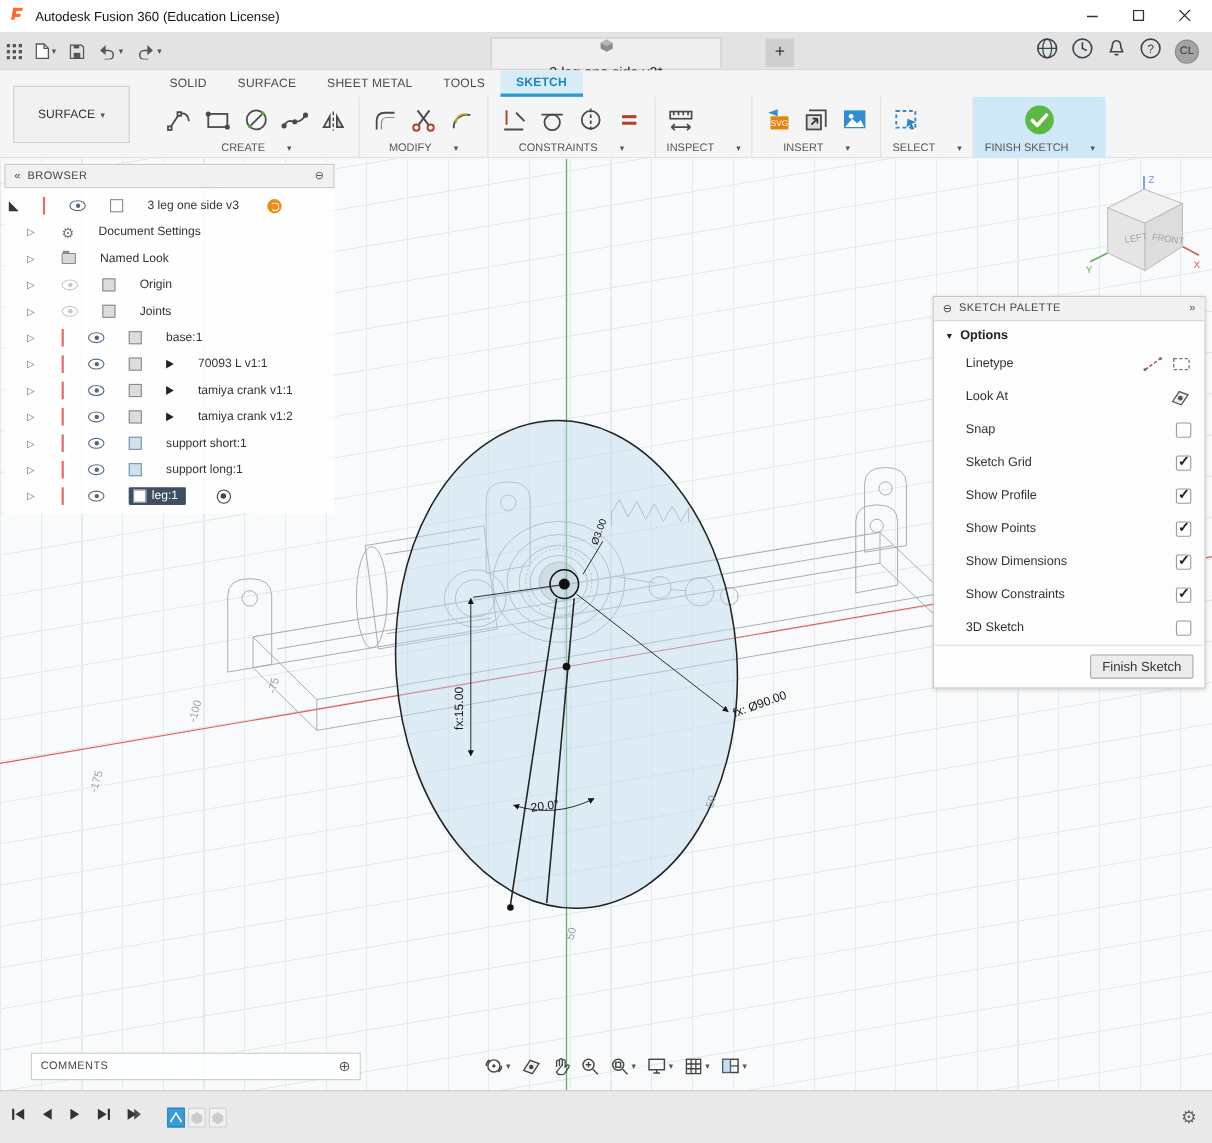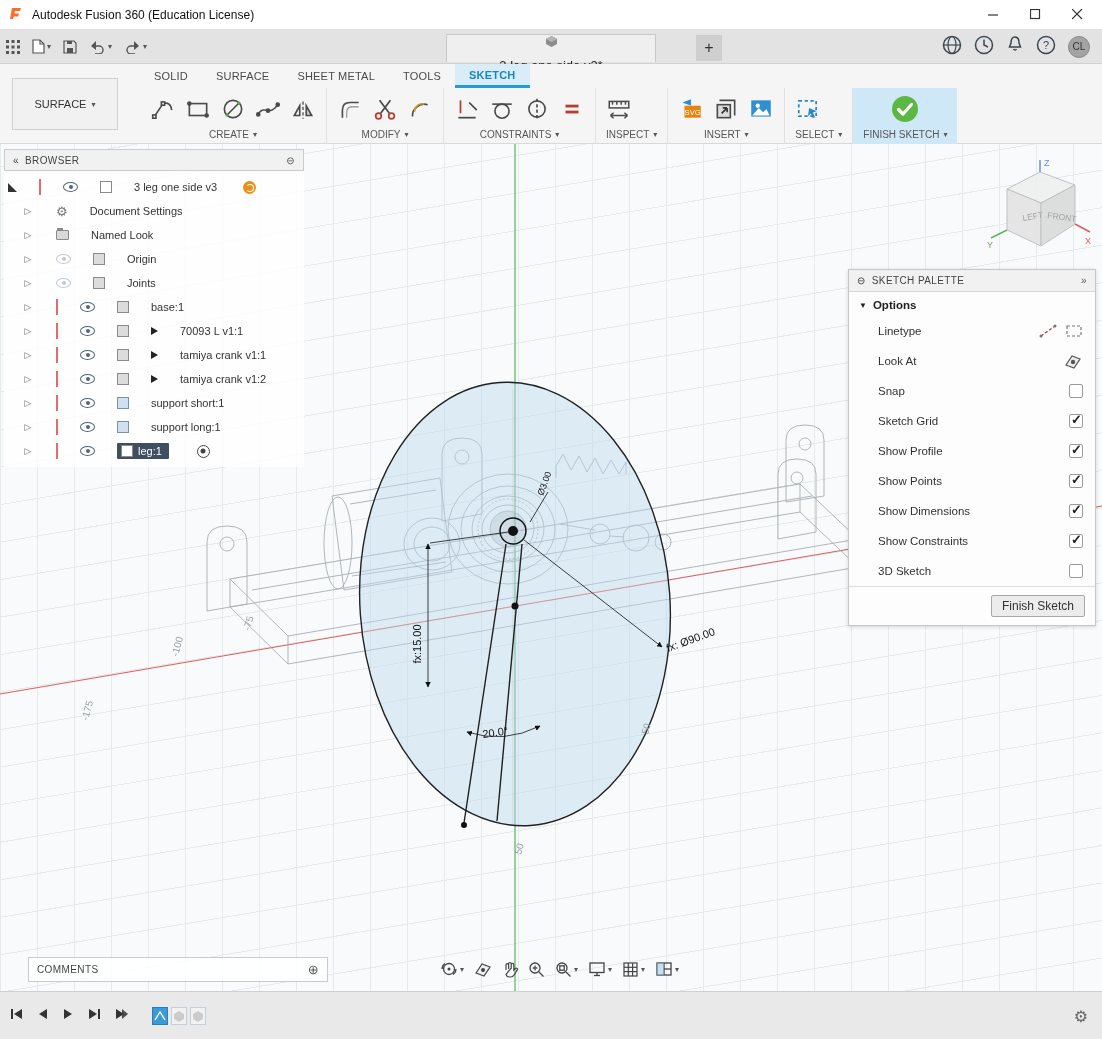--- a/index.html
+++ b/index.html
@@ -25,21 +25,21 @@
 
   
   .ribbon { background:#f5f5f5; border-bottom:1px solid #d9d9d9; position:relative; height:80px; flex:0 0 auto; }
   .design-box { position:absolute; left:12px; top:14px; width:106px; height:52px; background:#f1f1f1; border:1px solid #cfcfcf; display:flex; align-items:center; justify-content:center; gap:5px; font-size:11px; color:#333; }
   .rtabs { margin-left:140px; height:24px; display:flex; align-items:stretch; }
   .rtab { padding:0 14px; font-size:11px; color:#4a4a4a; display:flex; align-items:center; letter-spacing:.2px; }
   .rtab.active { background:#d9edf9; color:#1b85c4; border-bottom:3px solid #2a9ad4; font-weight:bold; }
   .rtools { margin-left:140px; height:56px; display:flex; align-items:stretch; }
   .rgroup { display:flex; flex-direction:column; justify-content:space-between; padding:4px 10px 3px; border-right:1px solid #e0e0e0; }
   .rgroup .icons { display:flex; align-items:center; gap:9px; height:34px; }
-  .rgroup .glabel { font-size:10px; color:#555; text-align:center; display:flex; align-items:center; justify-content:center; gap:4px; height:14px; }
+  .rgroup .glabel { font-size:10px; color:#555; text-align:center; display:flex; align-items:center; justify-content:center; gap:20px; height:14px; }
   .rgroup.finish { background:#cfe8f7; border-right:none; }
   .tool-ic svg { display:block; }
 
   
   .canvas { position:relative; height:847px; background:#f8fafb; overflow:hidden; flex:0 0 auto; }
   .grid-v { position:absolute; inset:0; background:repeating-linear-gradient(90deg,#e5eaed 0 1px,transparent 1px 37px); }
   .grid-h { position:absolute; left:-15%; top:-15%; width:130%; height:130%; transform:rotate(-9.5deg); background:repeating-linear-gradient(0deg,#e5eaed 0 1px,transparent 1px 37px); }
   .model-svg { position:absolute; left:0; top:0; }
 
   

